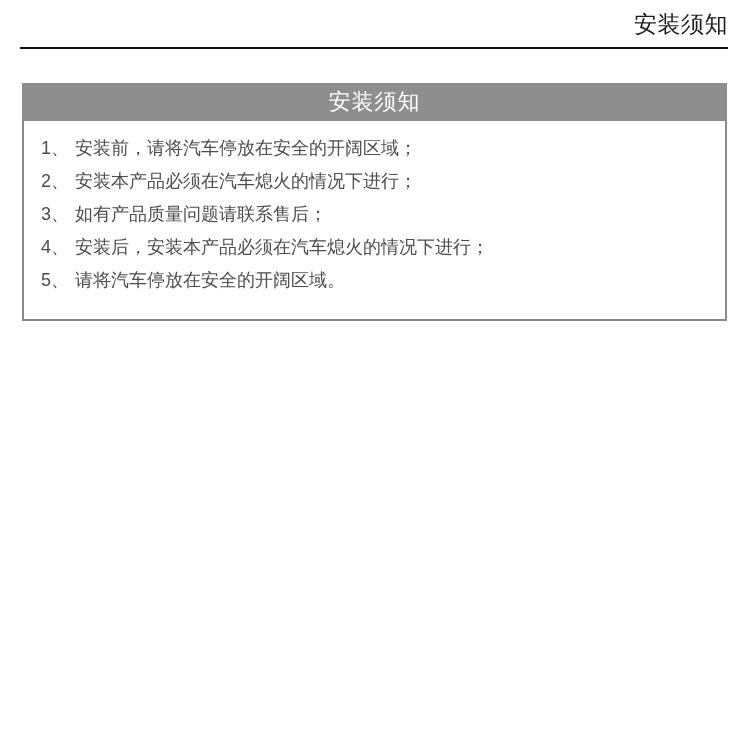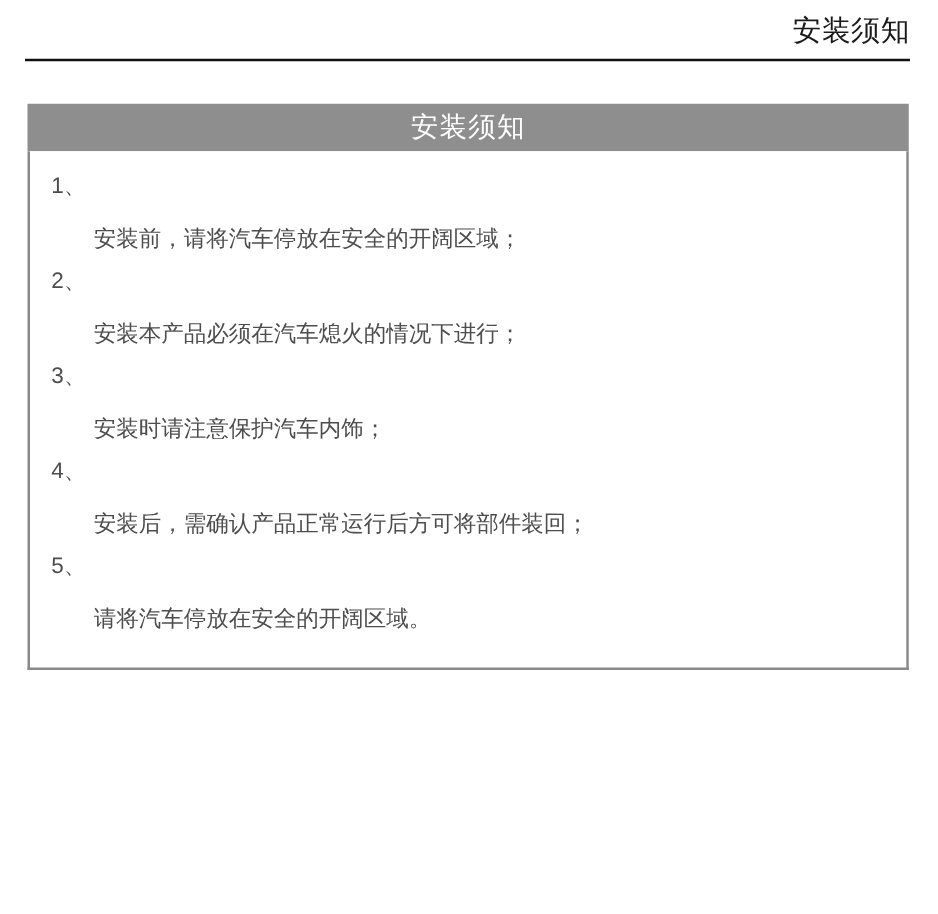--- a/index.html
+++ b/index.html
@@ -55,21 +55,20 @@
     font-size: 18px;
     line-height: 33px;
     color: #4d4d4d;
   }
   .item-num {
     flex: 0 0 auto;
     margin-right: 6px;
   }
   .item-text {
     flex: 1 1 auto;
-    margin-top: 43px;
   }
 </style>
 </head>
 <body>
 
 <div class="page-title">安装须知</div>
 
 <div class="title-rule"></div>
 
 <div class="notice-box">
@@ -78,24 +77,24 @@
     <div class="notice-item">
       <span class="item-num">1、</span>
       <span class="item-text">安装前，请将汽车停放在安全的开阔区域；</span>
     </div>
     <div class="notice-item">
       <span class="item-num">2、</span>
       <span class="item-text">安装本产品必须在汽车熄火的情况下进行；</span>
     </div>
     <div class="notice-item">
       <span class="item-num">3、</span>
-      <span class="item-text">安装时请注意保护汽车内饰；</span>
+      <span class="item-text">如有产品质量问题请联系售后；</span>
     </div>
     <div class="notice-item">
       <span class="item-num">4、</span>
-      <span class="item-text">安装后，需确认产品正常运行后方可将部件装回；</span>
+      <span class="item-text">安装后，安装本产品必须在汽车熄火的情况下进行；</span>
     </div>
     <div class="notice-item">
       <span class="item-num">5、</span>
       <span class="item-text">请将汽车停放在安全的开阔区域。</span>
     </div>
   </div>
 </div>
 
 </body></html>

